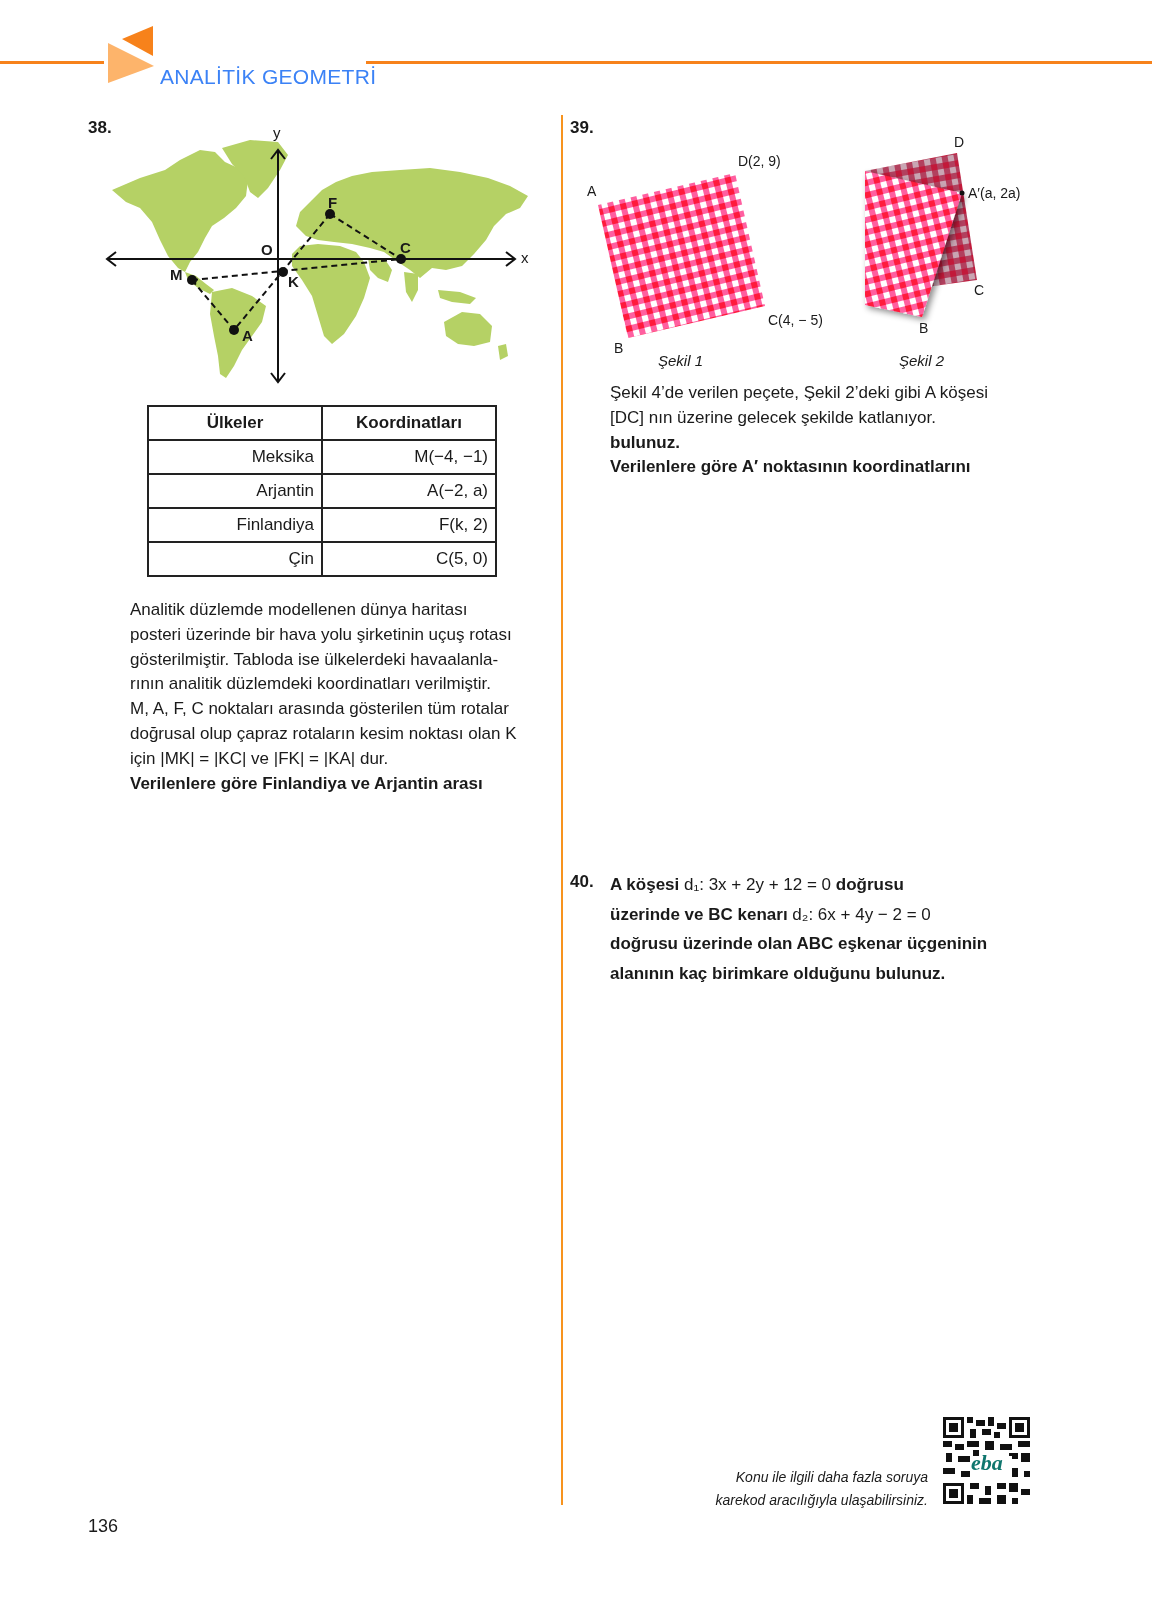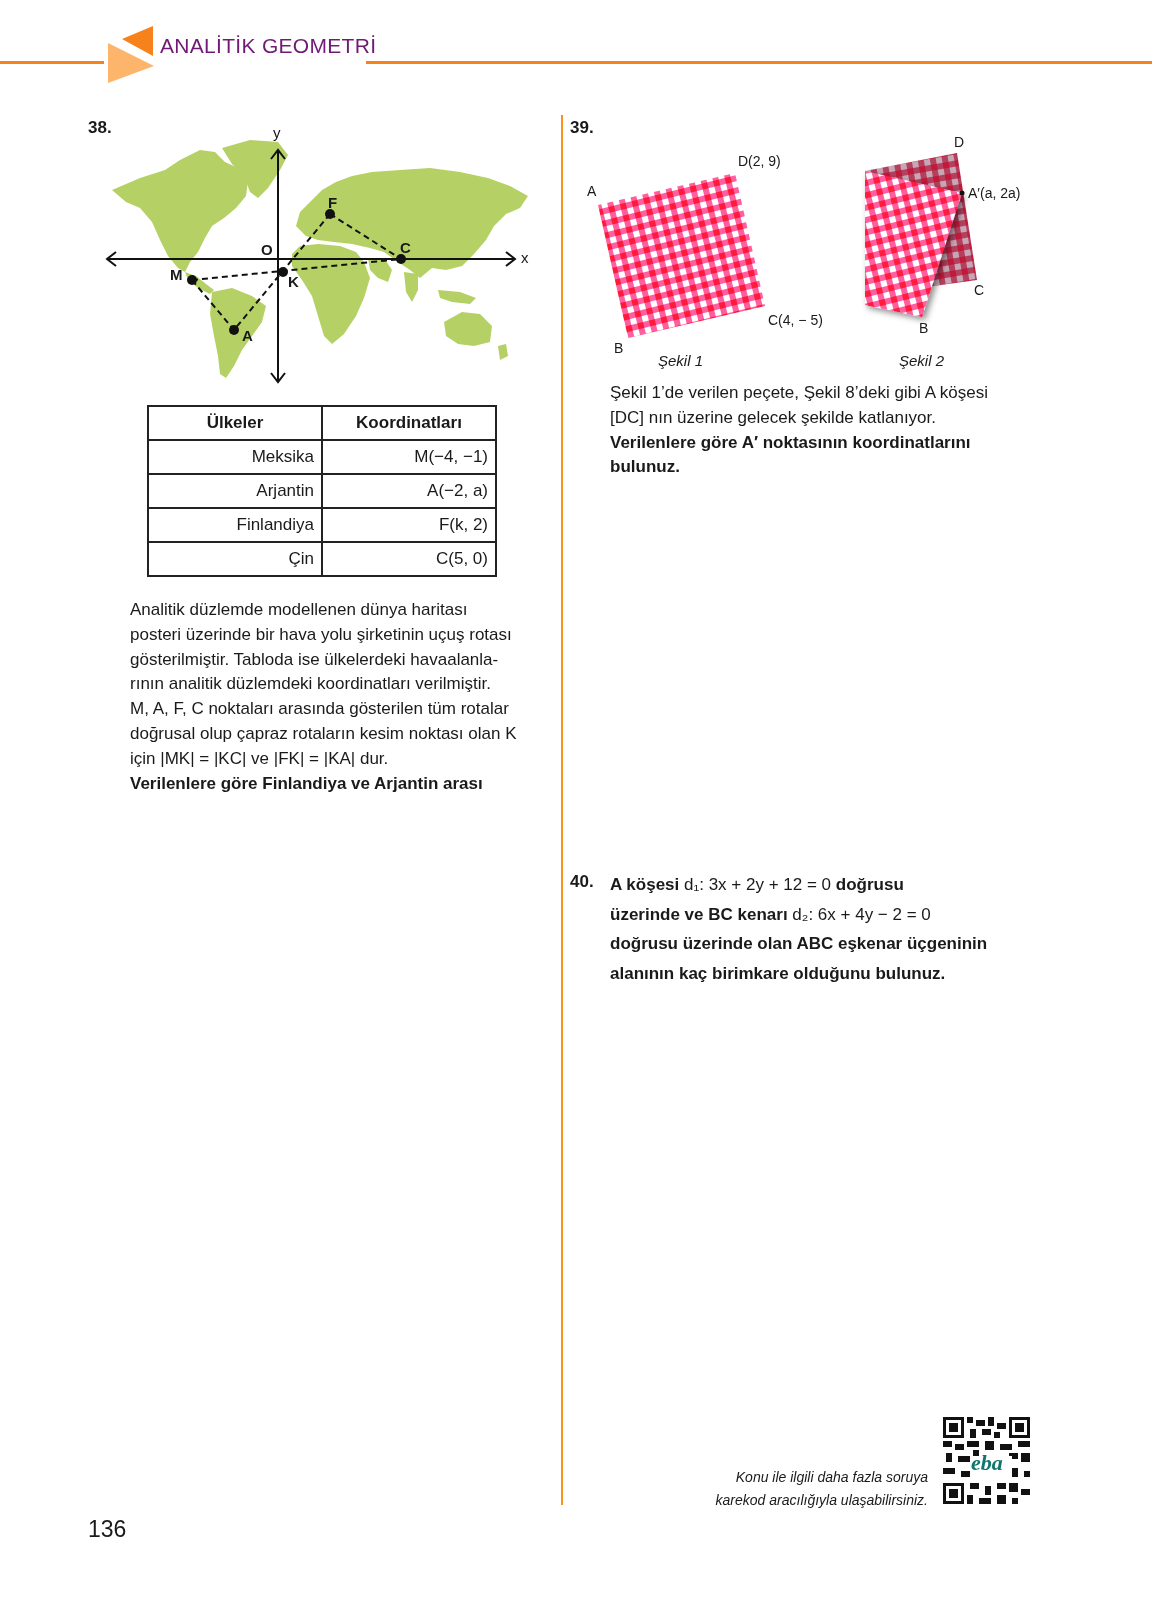--- a/index.html
+++ b/index.html
@@ -1,35 +1,35 @@
 <!DOCTYPE html>
 <html><head>
 <meta charset="utf-8">
 <style>
   html, body { margin: 0; padding: 0; background: #ffffff; }
   body { width: 1152px; height: 1624px; position: relative; overflow: hidden;
          font-family: "Liberation Sans", "DejaVu Sans", sans-serif; color: #1a1a1a; }
   .abs { position: absolute; }
   .hdr-line { position: absolute; height: 3px; background: #f7821b; top: 61px; }
-  .hdr-title { position: absolute; left: 160px; top: 34px; font-size: 21px; letter-spacing: 0.3px; color: #701a75; white-space: nowrap; }
+  .hdr-title { position: absolute; left: 160px; top: 65px; font-size: 21px; letter-spacing: 0.3px; color: #3b82f6; white-space: nowrap; }
   .qnum { position: absolute; font-weight: bold; font-size: 17px; }
   .divider { position: absolute; left: 561px; top: 115px; width: 2px; height: 1390px; background: #f7931e; }
   .para { position: absolute; font-size: 17px; line-height: 24.8px; }
   .para .line { display: block; white-space: nowrap; }
   .bold { font-weight: bold; }
   table.coord { position: absolute; left: 147px; top: 405px; border-collapse: collapse; font-size: 17px; }
   table.coord td, table.coord th { border: 2px solid #222; height: 32px; padding: 0 7px; text-align: right; font-weight: normal; }
   table.coord th { font-weight: bold; text-align: center; height: 32px; }
   .col1 { width: 158px; }
   .col2 { width: 158px; }
   .fig-label { position: absolute; font-size: 15px; font-style: italic; }
   .pt-label { position: absolute; font-size: 14px; }
   .map-label { position: absolute; font-size: 15px; font-weight: bold; }
   .footer-note { position: absolute; right: 224px; top: 1466px; font-size: 14px; font-style: italic; text-align: right; line-height: 23px; }
-  .page-num { position: absolute; left: 88px; top: 1516px; font-size: 23px; }
+  .page-num { position: absolute; left: 88px; top: 1516px; font-size: 18px; }
 </style>
 </head>
 <body>
 
 <div class="hdr-line" style="left:0;width:104px;"></div>
 <div class="hdr-line" style="left:366px;right:0;"></div>
 <svg class="abs" style="left:106px;top:26px;" width="52" height="58" viewBox="0 0 52 58">
   <polygon points="47,0 47,30 16,13" fill="#f7821b"></polygon>
   <polygon points="2,17 48,40 2,57" fill="#fdb46b"></polygon>
 </svg>
@@ -166,24 +166,24 @@
 <span class="pt-label" style="left:614px;top:340px;">B</span>
 <span class="fig-label" style="left:658px;top:352px;">Şekil 1</span>
 
 <span class="pt-label" style="left:954px;top:134px;">D</span>
 <span class="pt-label" style="left:968px;top:185px;">A′(a, 2a)</span>
 <span class="pt-label" style="left:974px;top:282px;">C</span>
 <span class="pt-label" style="left:919px;top:320px;">B</span>
 <span class="fig-label" style="left:899px;top:352px;">Şekil 2</span>
 
 <div class="para" style="left:610px;top:381px;">
-  <span class="line">Şekil 1’de verilen peçete, Şekil 8’deki gibi A köşesi</span>
+  <span class="line">Şekil 4’de verilen peçete, Şekil 2’deki gibi A köşesi</span>
   <span class="line">[DC] nın  üzerine gelecek şekilde katlanıyor.</span>
+  <span class="line bold">bulunuz.</span>
   <span class="line bold">Verilenlere göre  A′  noktasının koordinatlarını</span>
-  <span class="line bold">bulunuz.</span>
 </div>
 
 <div class="qnum" style="left:570px;top:872px;">40.</div>
 <div class="para" style="left:610px;top:870px;line-height:29.5px;">
   <span class="line">
     <span class="bold">A köşesi </span><span>d₁: 3x + 2y + 12 = 0</span><span class="bold"> doğrusu</span>
   </span>
   <span class="line">
     <span class="bold">üzerinde ve BC kenarı </span><span>d₂: 6x + 4y − 2 = 0</span>
   </span>

